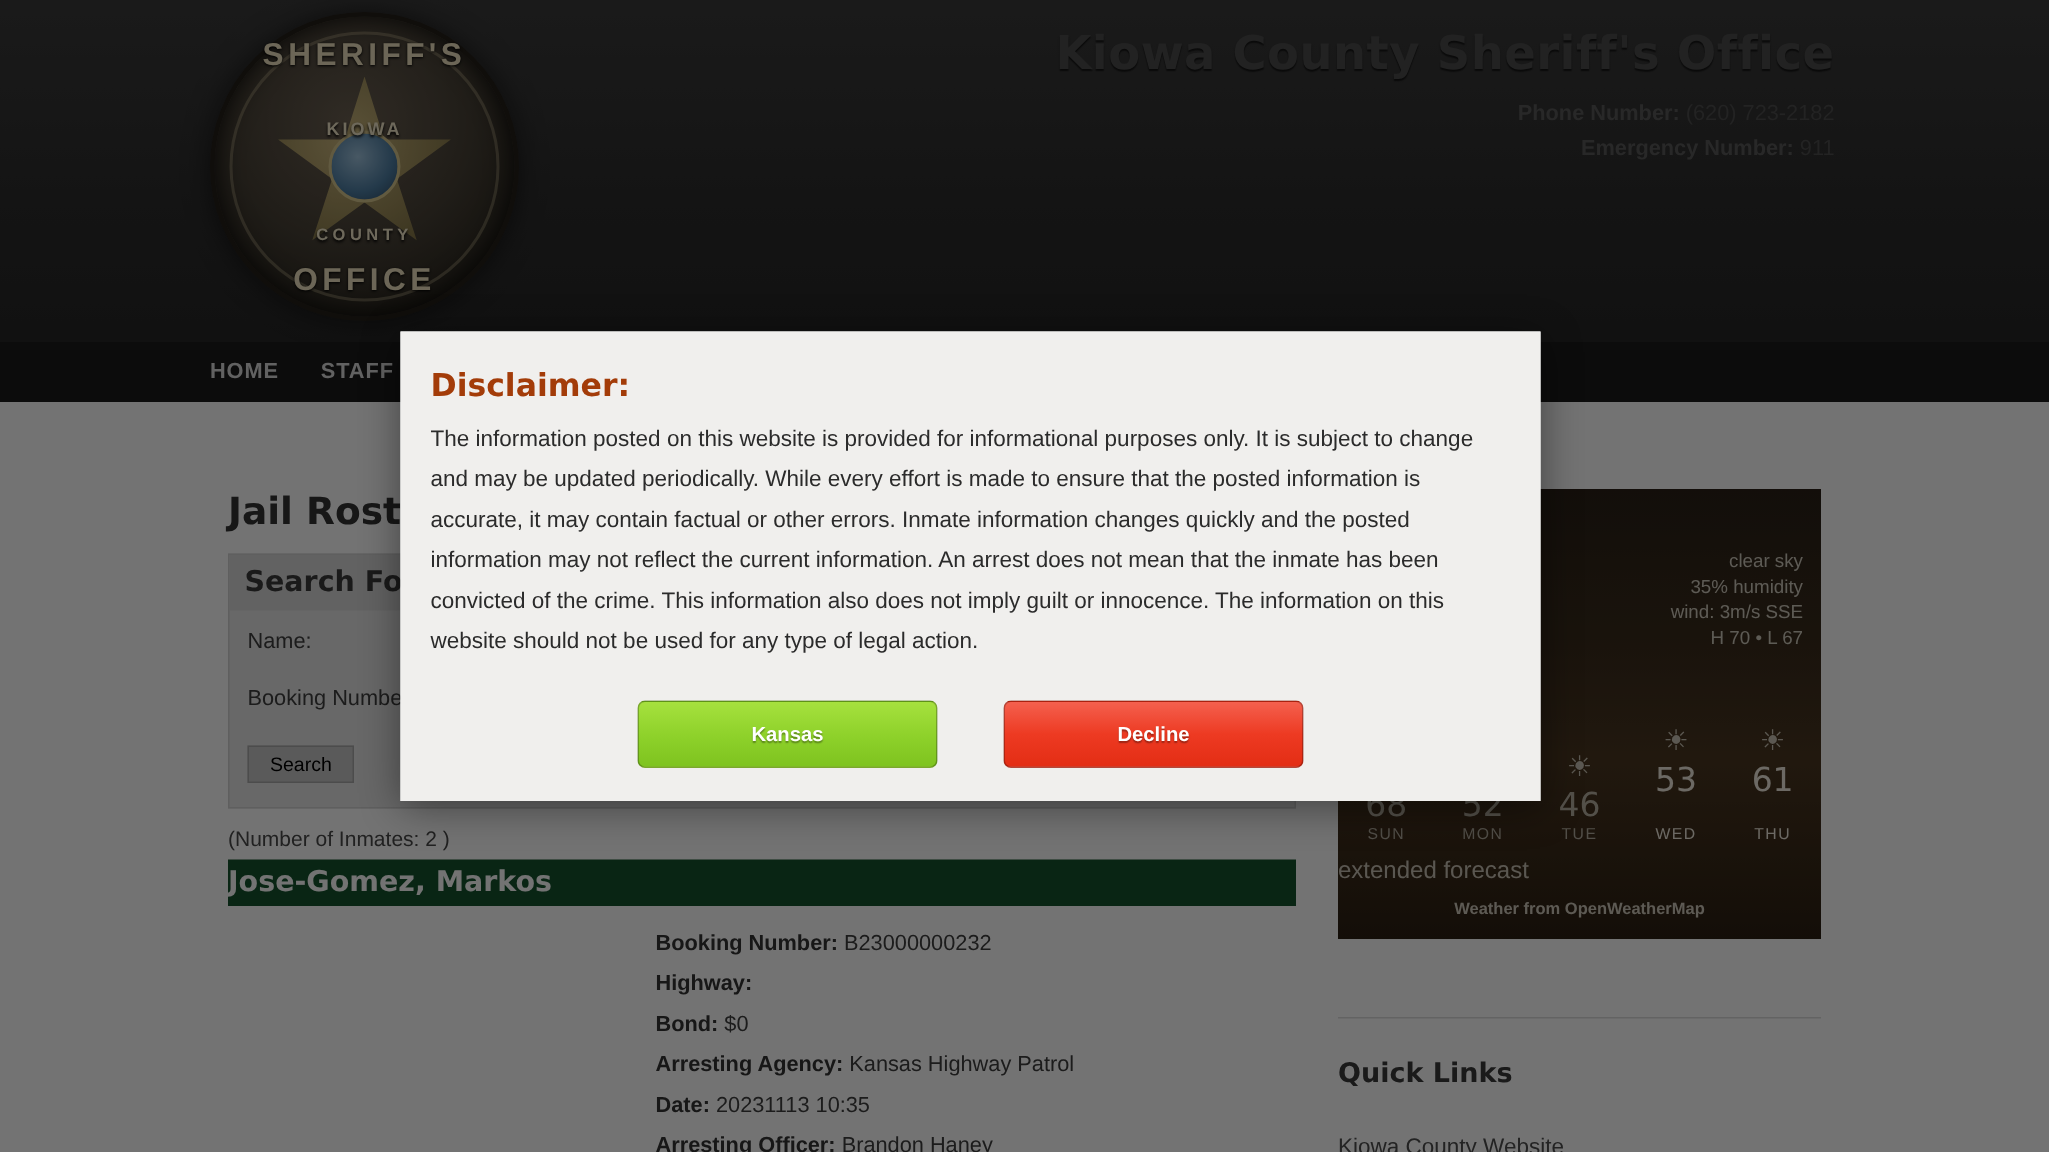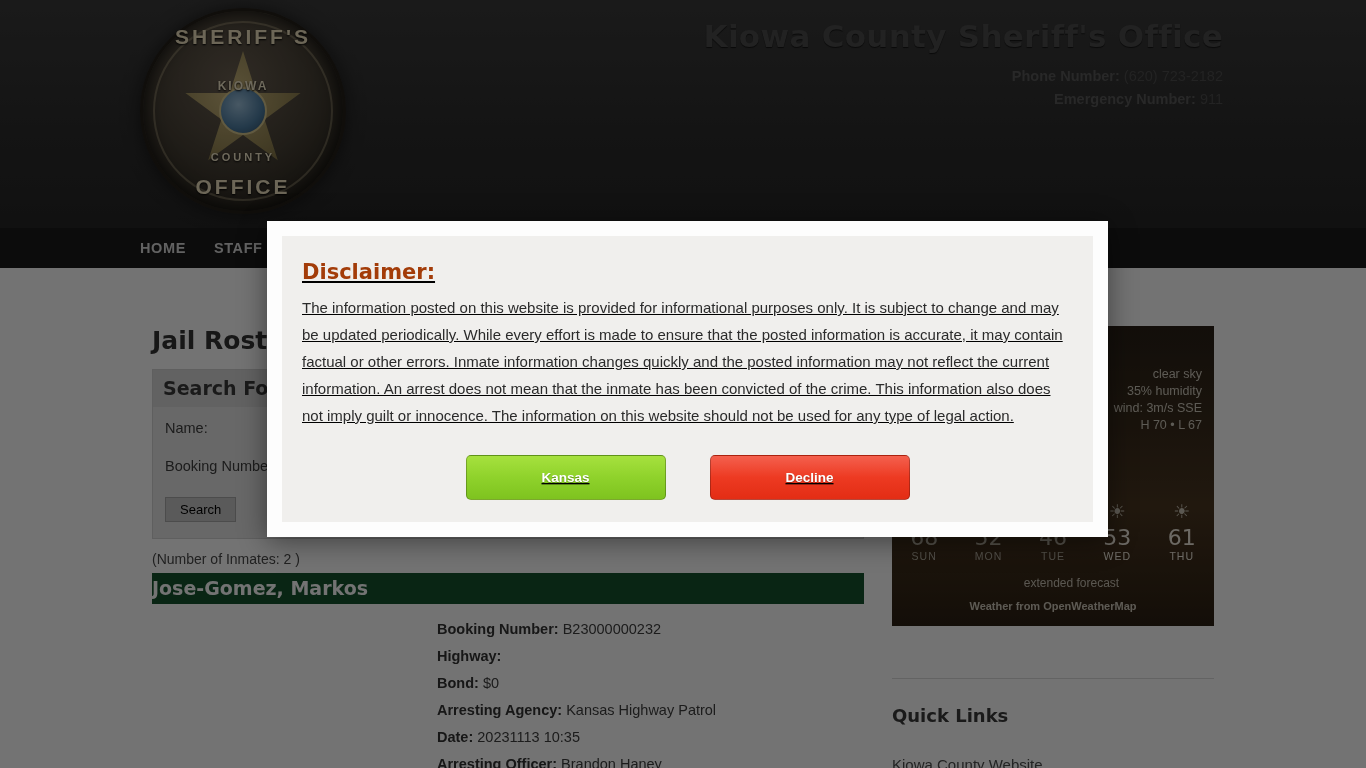--- a/index.html
+++ b/index.html
@@ -225,29 +225,28 @@
     left: 0; right: 0; bottom: 64px;
     display: flex;
     justify-content: space-around;
     align-items: flex-end;
   }
   .wday { text-align: center; width: 58px; }
   .wicon { height: 26px; color: #cbc4b5; font-size: 19px; line-height: 26px; }
   .wtemp { font-size: 22px; color: #b9b2a3; font-family: "DejaVu Sans", sans-serif; }
   .wname { font-size: 10.5px; letter-spacing: 1px; color: #b4ad9f; }
   .wday.active .wtemp { color: #efe9dd; }
-  .wday.active .wname { color: #efe9dd; }
+  .wday.active .wname { color: #efe9dd; margin-top: 17px; }
   .extended {
     position: absolute;
     left: 0; right: 0; bottom: 36px;
-    text-align: center;
-    font-size: 12px;
+    text-align: left;
+    font-size: 16px;
     color: #c8c1b3;
     cursor: pointer;
-    padding-left: 37px;
   }
   .weather-credit {
     position: absolute;
     left: 0; right: 0; bottom: 14px;
     text-align: center;
     font-size: 11px;
     font-weight: bold;
     color: #cfc8ba;
   }
   .quick-links-title {
@@ -270,25 +269,23 @@
 
   
   .overlay {
     position: absolute;
     inset: 0;
     background: rgba(0,0,0,.55);
   }
   .modal {
     position: absolute;
     left: 267px; top: 221px;
-    width: 841px;
+    width: 760px;
     background: #fdfdfd;
-    padding: 15px;
     box-shadow: 0 4px 26px rgba(0,0,0,.45);
-    text-decoration: underline;
   }
   .modal-inner {
     background: #f0efed;
     padding: 24px 20px 22px 20px;
   }
   .modal-title {
     font-family: "DejaVu Sans", sans-serif;
     font-size: 21px;
     font-weight: bold;
     color: #a33c09;

